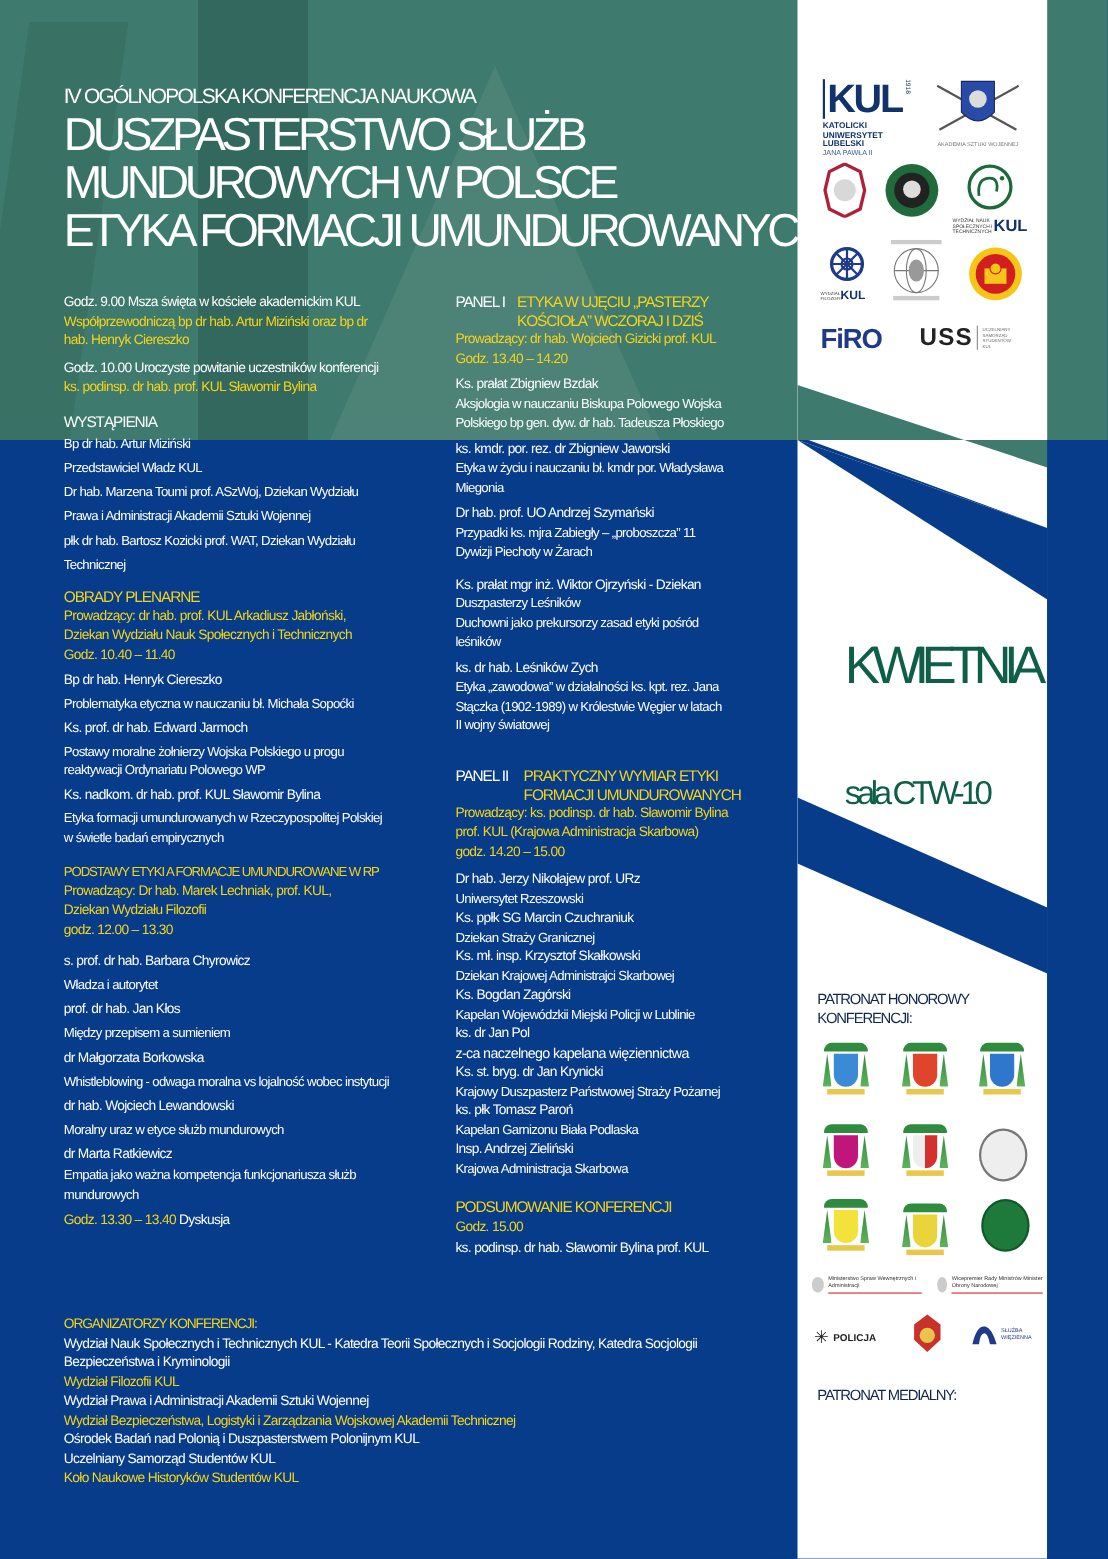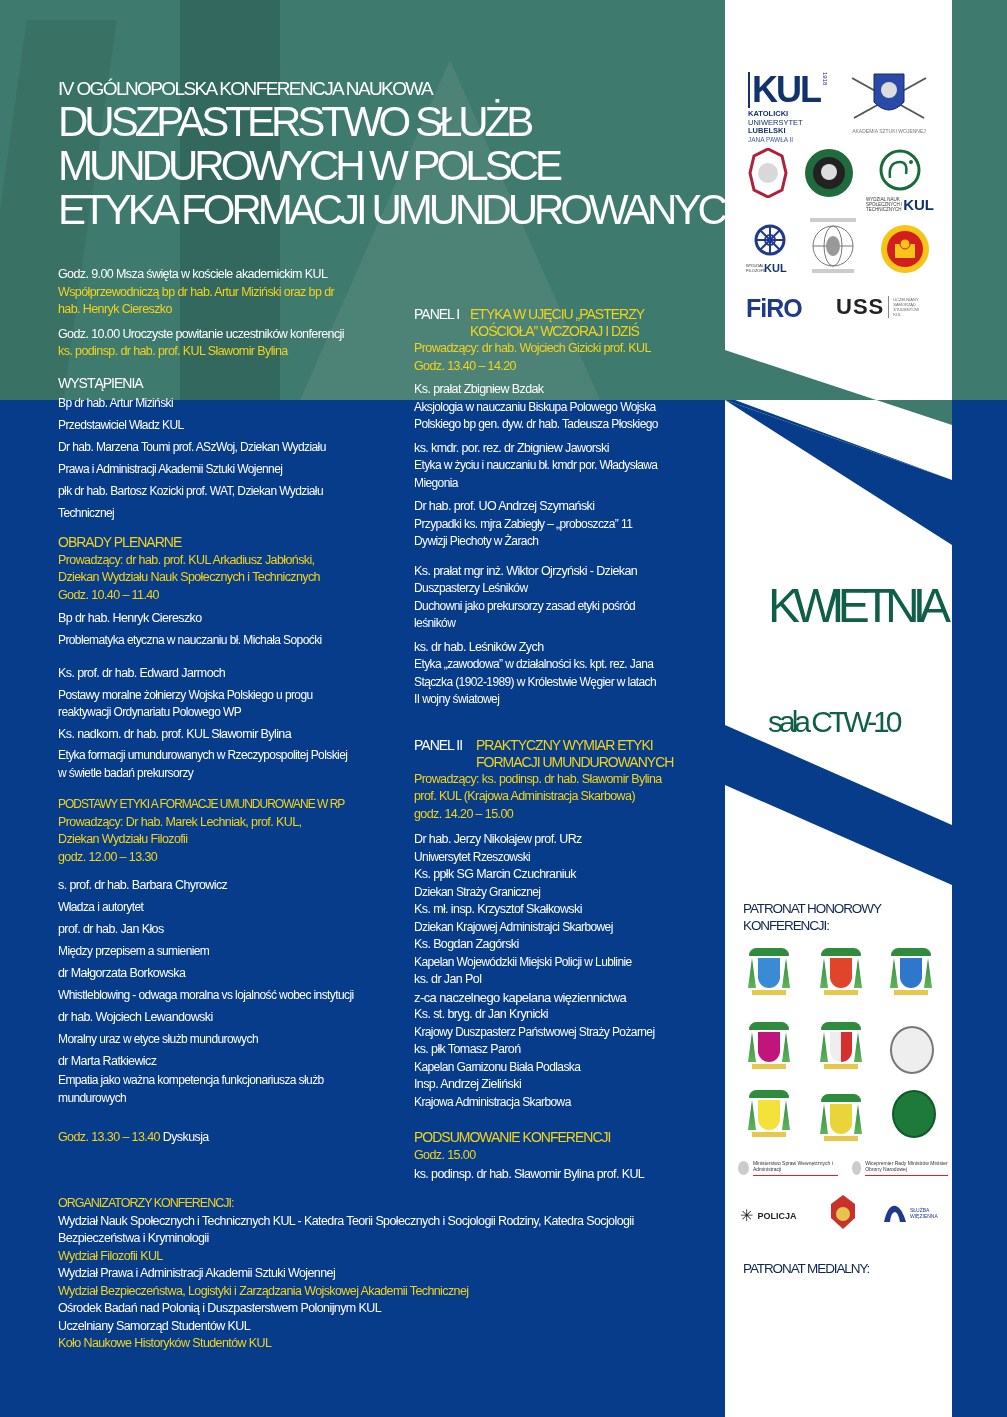--- a/index.html
+++ b/index.html
@@ -72,52 +72,52 @@
     <div>płk dr hab. Bartosz Kozicki prof. WAT, Dziekan Wydziału</div>
     <div>Technicznej</div>
   </div>
 
   <div class="line hdr y" style="margin-top:10px;">OBRADY PLENARNE</div>
   <div class="line y">Prowadzący: dr hab. prof. KUL Arkadiusz Jabłoński,</div>
   <div class="line y">Dziekan Wydziału Nauk Społecznych i Technicznych</div>
   <div class="line y">Godz. 10.40 – 11.40</div>
   <div class="line" style="margin-top:6px">Bp dr hab. Henryk Ciereszko</div>
   <div class="line" style="margin-top:4px;font-size:12px">Problematyka etyczna w nauczaniu bł. Michała Sopoćki</div>
-  <div class="line" style="margin-top:16px">Ks. prof. dr hab. Edward Jarmoch</div>
+  <div class="line" style="margin-top:4px">Ks. prof. dr hab. Edward Jarmoch</div>
   <div class="line" style="margin-top:4px;font-size:12px">Postawy moralne żołnierzy Wojska Polskiego u progu</div>
   <div class="line" style="font-size:12px">reaktywacji Ordynariatu Polowego WP</div>
   <div class="line" style="margin-top:4px">Ks. nadkom. dr hab. prof. KUL Sławomir Bylina</div>
   <div class="line" style="margin-top:4px;font-size:12px">Etyka formacji umundurowanych w Rzeczypospolitej Polskiej</div>
-  <div class="line" style="font-size:12px">w świetle badań prekursorzy</div>
+  <div class="line" style="font-size:12px">w świetle badań empirycznych</div>
 
   <div class="line y" style="margin-top:14px;font-size:12px;letter-spacing:-1px">PODSTAWY ETYKI A FORMACJE UMUNDUROWANE W RP</div>
   <div class="line y">Prowadzący: Dr hab. Marek Lechniak, prof. KUL,</div>
   <div class="line y">Dziekan Wydziału Filozofii</div>
   <div class="line y">godz. 12.00 – 13.30</div>
   <div style="line-height:22px; margin-top:8px;">
     <div>s. prof. dr hab. Barbara Chyrowicz</div>
     <div style="font-size:12px">Władza i autorytet</div>
     <div>prof. dr hab. Jan Kłos</div>
     <div style="font-size:12px">Między przepisem a sumieniem</div>
     <div>dr Małgorzata Borkowska</div>
     <div style="font-size:12px">Whistleblowing - odwaga moralna vs lojalność wobec instytucji</div>
     <div>dr hab. Wojciech Lewandowski</div>
     <div style="font-size:12px">Moralny uraz w etyce służb mundurowych</div>
     <div>dr Marta Ratkiewicz</div>
   </div>
   <div class="line" style="font-size:12px">Empatia jako ważna kompetencja funkcjonariusza służb</div>
   <div class="line" style="font-size:12px">mundurowych</div>
-  <div class="line" style="margin-top:22px">
+  <div class="line" style="margin-top:6px">
     <span class="y">Godz. 13.30 – 13.40</span>
     <span>Dyskusja</span>
   </div>
 </div>
 
 <div class="col" style="left:414px;top:266px;width:300px;">
-  <div style="display:flex;margin-top:40px;" class="hdr">
+  <div style="display:flex;" class="hdr">
     <span style="width:56px">PANEL I</span>
     <span class="y" style="line-height:17px">
       <span style="display:block">ETYKA W UJĘCIU „PASTERZY</span>
       <span style="display:block">KOŚCIOŁA” WCZORAJ I DZIŚ</span>
     </span>
   </div>
   <div class="line y">Prowadzący: dr hab. Wojciech Gizicki prof. KUL</div>
   <div class="line y">Godz. 13.40 – 14.20</div>
 
   <div style="margin-top:6px">
@@ -195,21 +195,21 @@
 </div>
 
 <div>
 
   <div class="logo" style="left:748px;top:72px;width:70px;">
     <div style="display:flex;align-items:flex-start;">
       <span style="font-size:36px;font-weight:bold;color:#12326b;letter-spacing:-2px;line-height:36px;border-left:2px solid #12326b;padding-left:2px">KUL</span>
       <span style="font-size:6px;color:#12326b;writing-mode:vertical-rl;margin-left:2px">1918</span>
     </div>
     <div style="font-size:7.5px;font-weight:bold;color:#12326b;line-height:8.5px;margin-top:2px">KATOLICKI</div>
-    <div style="font-size:7.5px;font-weight:normal;color:#12326b;line-height:8.5px">UNIWERSYTET</div>
+    <div style="font-size:7.5px;font-weight:bold;color:#12326b;line-height:8.5px">UNIWERSYTET</div>
     <div style="font-size:7.5px;font-weight:bold;color:#12326b;line-height:8.5px">LUBELSKI</div>
     <div style="font-size:6.5px;color:#3d5a9a;line-height:8px">JANA PAWŁA II</div>
   </div>
 
   <div class="logo" style="left:848px;top:72px;width:82px;height:62px;">
     <svg width="82" height="52" viewBox="0 0 82 52">
       <line x1="4" y1="6" x2="76" y2="46" stroke="#555" stroke-width="2"></line>
       <line x1="78" y1="6" x2="6" y2="46" stroke="#555" stroke-width="2"></line>
       <path d="M26 2 H56 V30 Q41 46 26 30 Z" fill="#2a4aa8" stroke="#1a2a60"></path>
       <circle cx="41" cy="18" r="8" fill="#dcdcdc"></circle>

